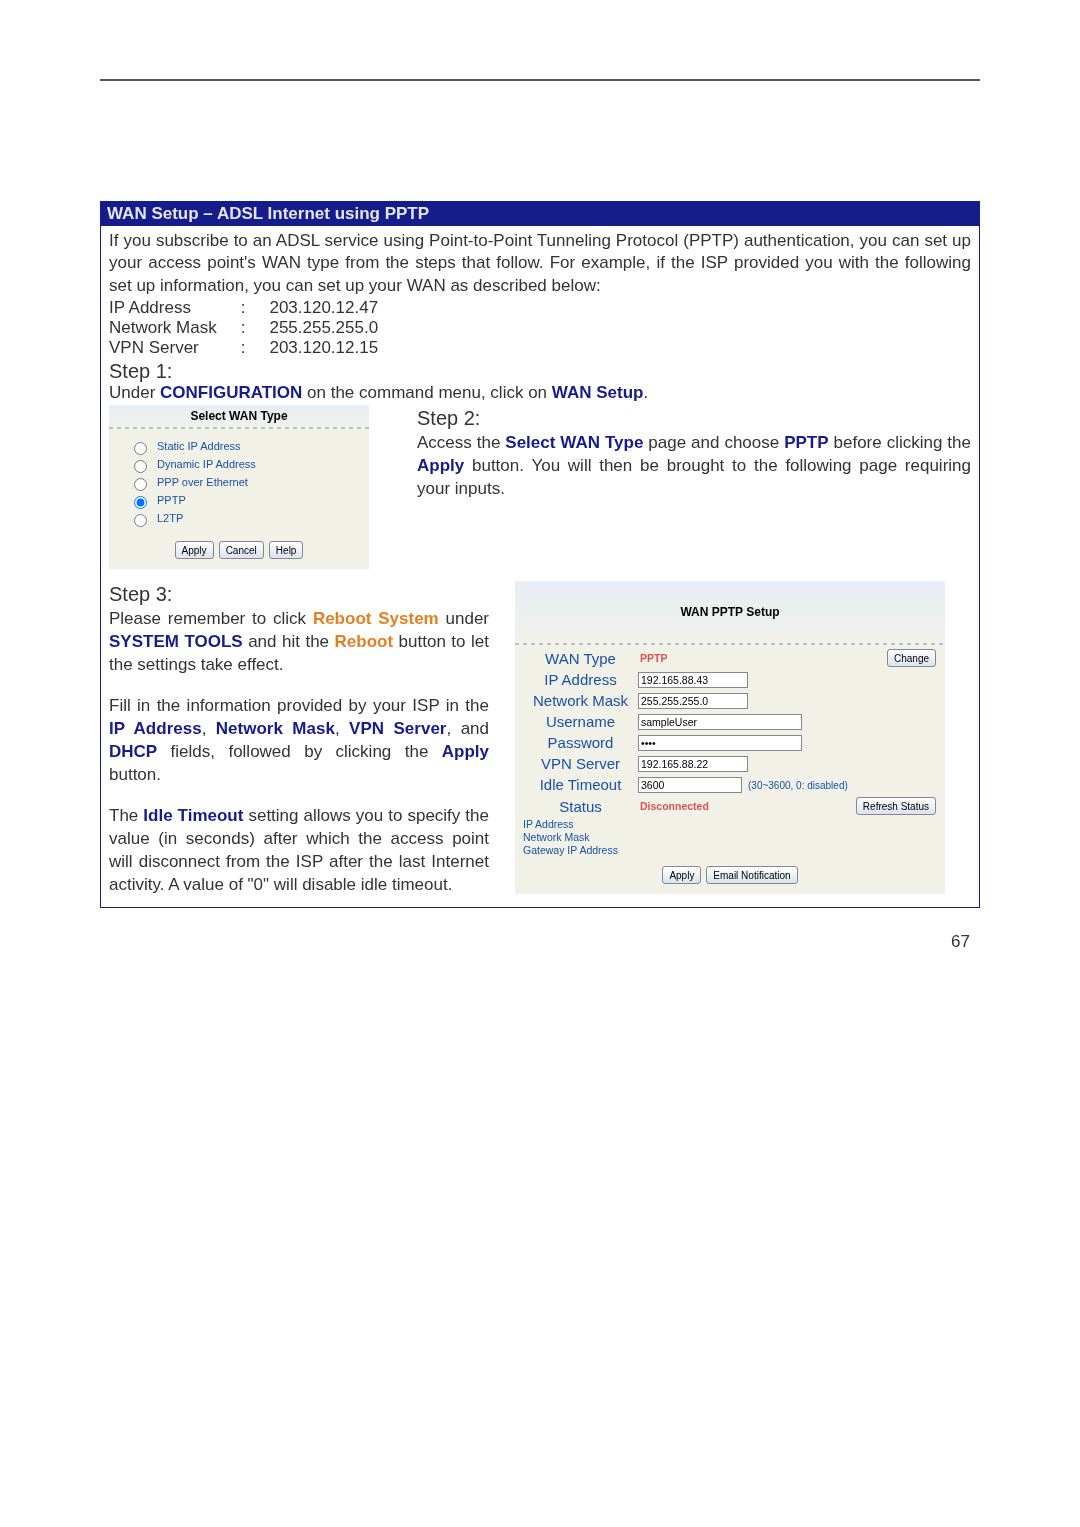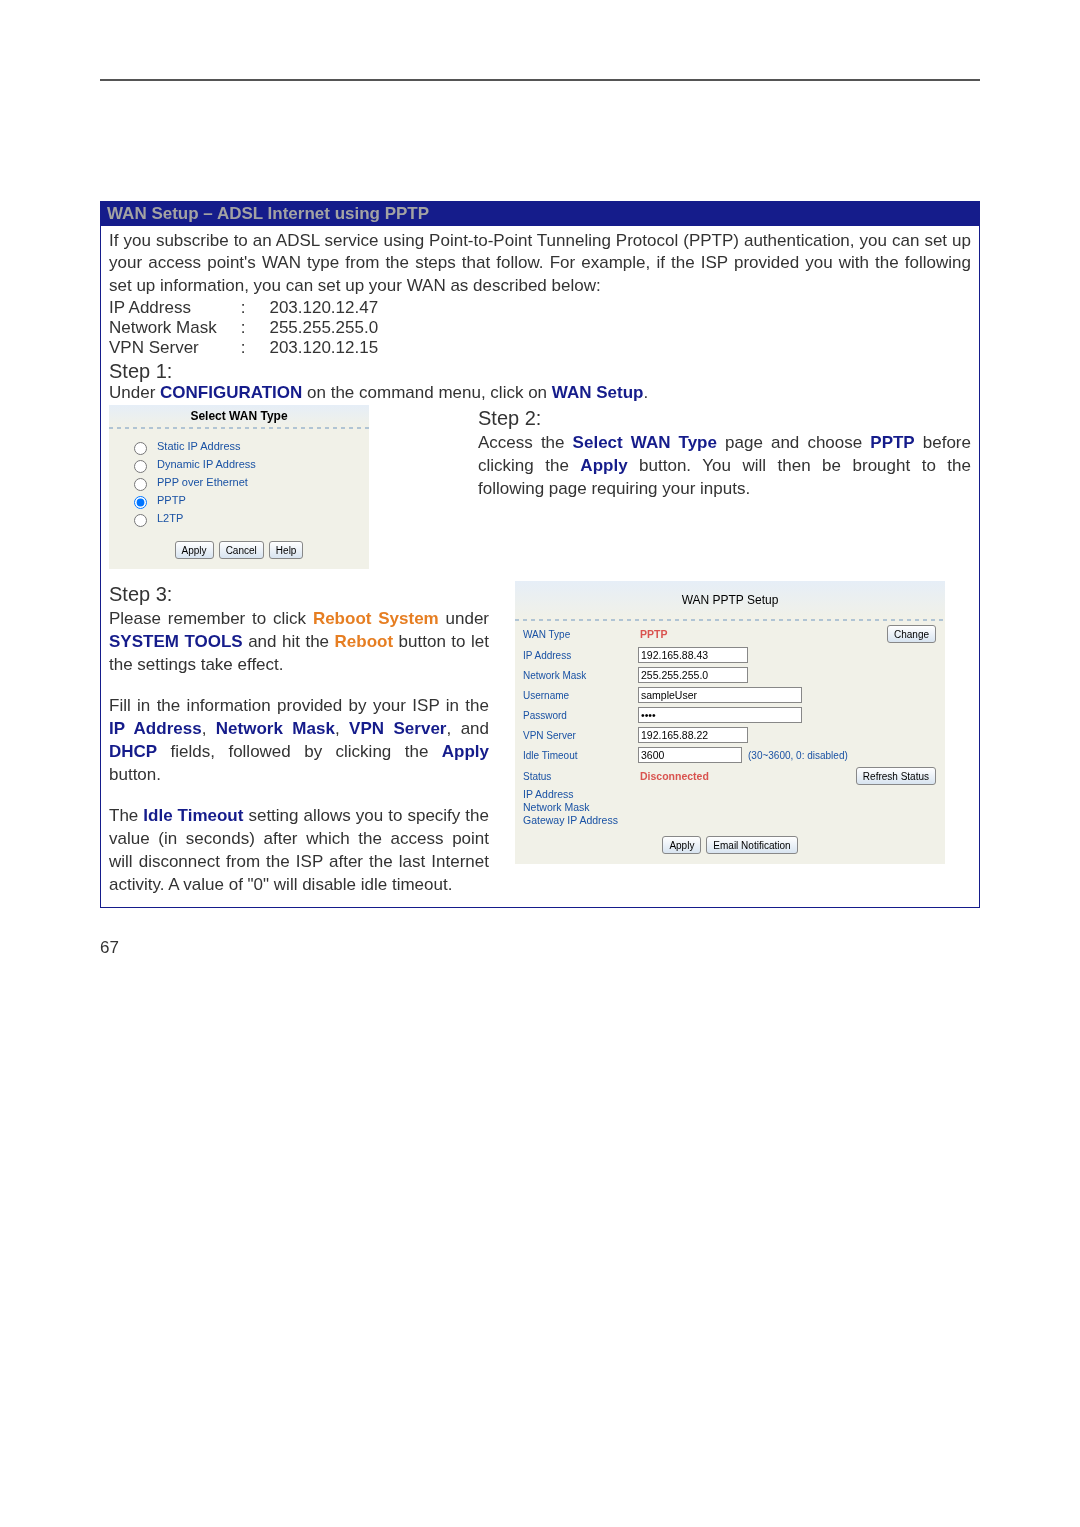--- a/index.html
+++ b/index.html
@@ -17,21 +17,21 @@
   .hr-top {
     border: none;
     border-top: 2px solid #555;
     margin-bottom: 120px;
   }
   .outer-box {
     border: 1px solid #151c8b;
   }
   .blue-banner {
     background: #151c8b;
-    color: #a3a3a3;
+    color: #e5e5e5;
     font-weight: bold;
     padding: 2px 6px;
     font-size: 17px;
   }
   .intro {
     padding: 4px 8px 0 8px;
     text-align: justify;
     line-height: 1.35;
   }
   .kvtable {
@@ -44,21 +44,21 @@
     font-family: "Trebuchet MS", sans-serif;
     font-size: 20px;
     padding: 2px 8px 0 8px;
   }
   .step1-text { padding: 0 8px 2px 8px; }
   .bold-blue { color: #151c8b; font-weight: bold; }
   .orange-b { color: #e67e22; font-weight: bold; }
   .two-col {
     display: flex;
     padding: 0 8px 8px 8px;
-    gap: 109px;
+    gap: 48px;
   }
   .col-left { width: 260px; }
   .col-right { flex: 1; text-align: justify; line-height: 1.35; }
 
   
   .wan-select {
     background: #f1f1e8;
     font-family: Verdana, sans-serif;
     font-size: 11px;
     padding: 0;
@@ -108,56 +108,57 @@
   }
 
   
   .pptp-panel {
     background: #f1f1e8;
     font-family: Verdana, sans-serif;
     font-size: 10.5px;
     width: 430px;
   }
   .pptp-title {
-    font-weight: normal;
+    font-weight: bold;
     text-align: center;
-    padding: 12px 0;
+    padding: 24px 0;
     background: linear-gradient(#e6eef7, #f1f1e8);
     color: #000;
     font-size: 12px;
   }
   .pptp-row {
     display: flex;
     align-items: center;
     padding: 2px 8px;
   }
   .pptp-label {
     width: 115px;
     color: #1a52a4;
-    font-size: 10px;
+    font-size: 15px;
+    text-align: center;
   }
   .pptp-val input {
     font-family: Tahoma, sans-serif;
     font-size: 10.5px;
     height: 16px;
     padding: 0 2px;
     border: 1px solid #888;
     box-sizing: border-box;
   }
   .pptp-val input.w-short { width: 110px; }
   .pptp-val input.w-med { width: 164px; }
   .pptp-red { color: #d9534f; font-weight: bold; display: inline-block; margin-left: 2px; }
   .pptp-hint { color: #1a52a4; font-size: 10px; margin-left: 6px; }
   .pptp-bottom { text-align: center; padding: 10px 0; }
   .tiny-label { color: #1a52a4; font-size: 10.5px; padding: 1px 8px 0 8px; }
 
   .page-num {
-    text-align: left;
-    font-size: 17px;
-    margin-top: 30px;
+    text-align: right;
+    font-size: 17px;
+    margin-top: 24px;
     padding-right: 10px;
   }
 </style>
 </head>
 <body>
 
 <div class="page">
   <hr class="hr-top">
 
   <div class="outer-box">

